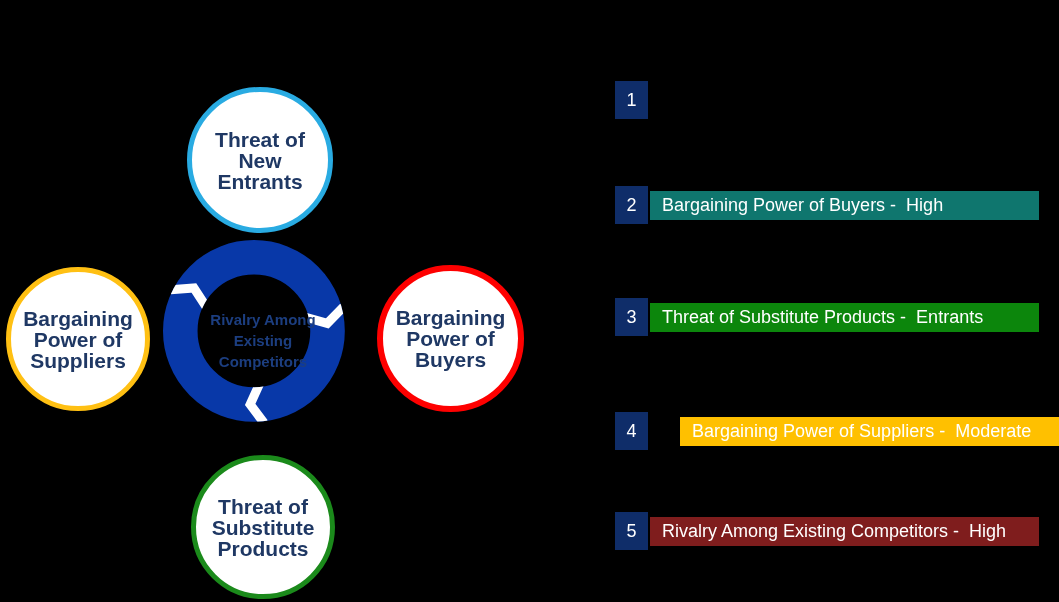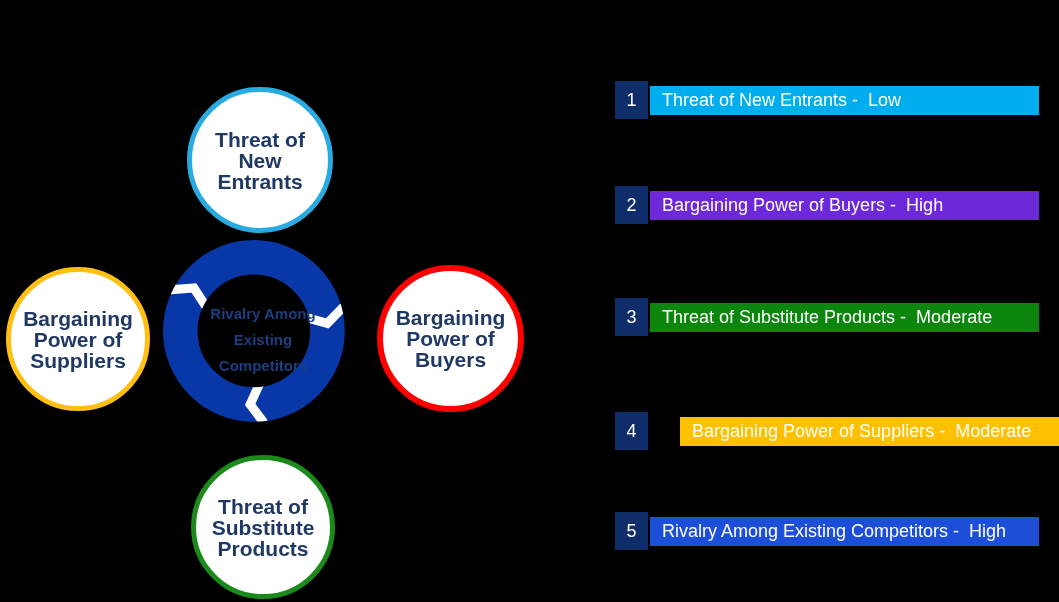--- a/index.html
+++ b/index.html
@@ -17,21 +17,21 @@
   }
   #c-top{left:187px;top:87px;width:146px;height:146px;border-width:5px;}
   #c-left{left:6px;top:267px;width:144px;height:144px;border-width:5px;}
   #c-right{left:377px;top:265px;width:147px;height:147px;border-width:6px;}
   #c-bottom{left:191px;top:455px;width:144px;height:144px;border-width:5px;}
   
   .ring-svg{position:absolute;left:163px;top:240px;width:200px;height:200px;}
   .ring-label{
     position:absolute;left:173px;top:302px;width:180px;height:76px;
     display:flex;align-items:center;justify-content:center;text-align:center;
-    font-weight:bold;font-size:15px;line-height:26px;white-space:pre-line;
+    font-weight:bold;font-size:15px;line-height:21px;white-space:pre-line;
   }
   
   .legend-row{
     position:absolute;left:615px;height:38px;display:flex;align-items:center;
   }
   .num-box{
     width:33px;height:38px;margin-right:2px;flex:0 0 auto;
     display:flex;align-items:center;justify-content:center;
     font-size:18px;
   }
@@ -84,36 +84,35 @@
       <polyline points="111.2,201.4 95.9,180.9 106.4,157.7"></polyline>
     </g>
   </svg>
 
   <div class="ring-label" style="color: rgb(28, 62, 128);">Rivalry Among
 Existing
 Competitors</div>
 
   <div class="legend-row" id="row-1">
     <div class="num-box" style="background: rgb(15, 45, 105); color: rgb(255, 255, 255);">1</div>
-    <div class="level-bar" style="background: rgb(0, 174, 239); color: rgb(255, 255, 255);">Threat of New Entrants -  Low</div>
   </div>
 
   <div class="legend-row" id="row-2">
     <div class="num-box" style="background: rgb(15, 45, 105); color: rgb(255, 255, 255);">2</div>
-    <div class="level-bar" style="background: #6d28d9; color: rgb(255, 255, 255);">Bargaining Power of Buyers -  High</div>
+    <div class="level-bar" style="background: #0f766e; color: rgb(255, 255, 255);">Bargaining Power of Buyers -  High</div>
   </div>
 
   <div class="legend-row" id="row-3">
     <div class="num-box" style="background: rgb(15, 45, 105); color: rgb(255, 255, 255);">3</div>
-    <div class="level-bar" style="background: rgb(12, 134, 12); color: rgb(255, 255, 255);">Threat of Substitute Products -  Moderate</div>
+    <div class="level-bar" style="background: rgb(12, 134, 12); color: rgb(255, 255, 255);">Threat of Substitute Products -  Entrants</div>
   </div>
 
   <div class="legend-row" id="row-4">
     <div class="num-box" style="background: rgb(15, 45, 105); color: rgb(255, 255, 255);">4</div>
     <div class="level-bar" style="background: rgb(255, 192, 0); color: rgb(255, 255, 255); margin-left: 30px;">Bargaining Power of Suppliers -  Moderate</div>
   </div>
 
   <div class="legend-row" id="row-5">
     <div class="num-box" style="background: rgb(15, 45, 105); color: rgb(255, 255, 255);">5</div>
-    <div class="level-bar" style="background: #1d4ed8; color: rgb(255, 255, 255);">Rivalry Among Existing Competitors -  High</div>
+    <div class="level-bar" style="background: #7f1d1d; color: rgb(255, 255, 255);">Rivalry Among Existing Competitors -  High</div>
   </div>
 
 </div>
 
 </body></html>

